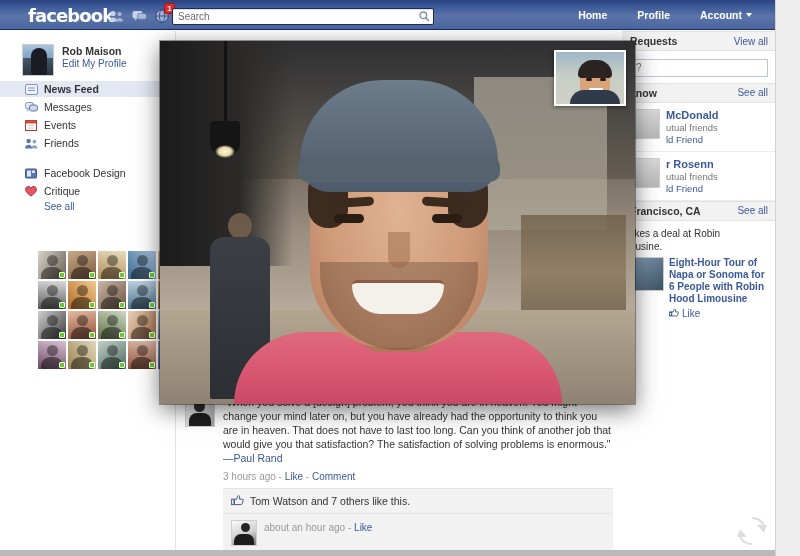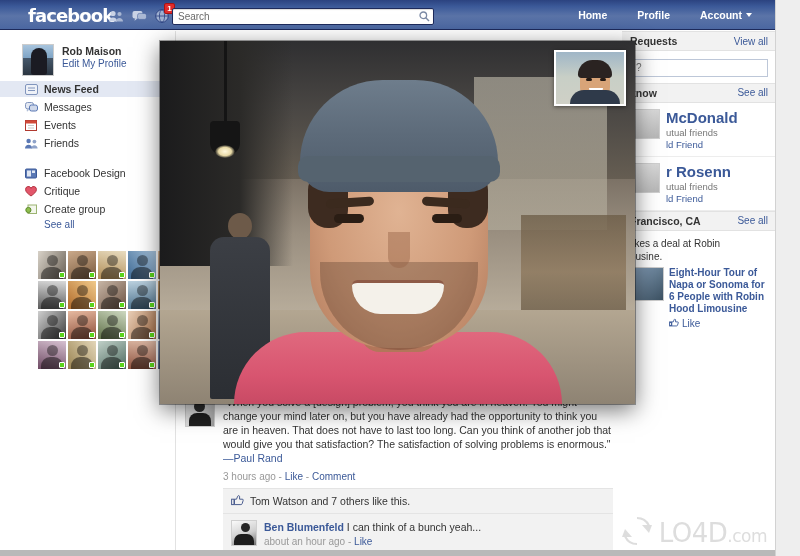--- a/index.html
+++ b/index.html
@@ -362,21 +362,21 @@
     padding: 6px 8px;
     border-bottom: 1px solid #ededed;
     display: flex; gap: 6px;
   }
   .pymk-pic {
     width: 30px; height: 30px;
     border: 1px solid #cfcfcf;
     background: linear-gradient(150deg,#e9e9e9,#b5b5b5);
     flex: none;
   }
-  .pymk-name { font-size: 15px; font-weight: bold; color: #3b5998; }
+  .pymk-name { font-size: 11px; font-weight: bold; color: #3b5998; }
   .pymk-sub { font-size: 9.5px; color: #777777; margin-top: 1px; }
   .pymk-act { font-size: 9.5px; color: #3b5998; margin-top: 1px; }
   .deal-body { padding: 6px 8px; font-size: 10px; color: #333; line-height: 13px; }
   .deal-card { margin-top: 4px; display: flex; gap: 5px; }
   .deal-thumb {
     width: 34px; height: 34px;
     background: linear-gradient(135deg,#8aa5c0,#3b5060);
     border: 1px solid #ccc;
     flex: none;
   }
@@ -655,29 +655,20 @@
           <span class="nav-label">Facebook Design</span>
         </a>
         <a class="nav-item" href="#">
           <span class="nav-ico">
             <svg width="12" height="11" viewBox="0 0 12 11">
                 <path d="M6 10C3 7.8 .6 6 .6 3.6A2.8 2.8 0 016 2.3 2.8 2.8 0 0111.4 3.6C11.4 6 9 7.8 6 10z" fill="#e2566a" stroke="#b2313f"></path>
               </svg>
           </span>
           <span class="nav-label">Critique</span>
         </a>
-        <a class="nav-item" href="#">
-          <span class="nav-ico">
-            <svg width="12" height="11" viewBox="0 0 12 11">
-                <rect x="3" y="1" width="8.5" height="8.5" fill="#f3f7ec" stroke="#9cb472"></rect>
-                <circle cx="3.4" cy="6" r="2.6" fill="#8fbf4e" stroke="#5e8a2c"></circle>
-              </svg>
-          </span>
-          <span class="nav-label">Create group</span>
-        </a>
         <a class="see-all-link" href="#">See all</a>
       </div>
 
       <div class="chat-box">
         <div class="thumb-grid" id="thumb-grid">
             <div class="thumb" style="background: linear-gradient(120deg, rgb(216, 210, 200) 0%, rgb(107, 98, 87) 100%);">
               <span style="position: absolute; left: 9px; top: 4px; width: 11px; height: 11px; border-radius: 50%; background: rgba(0, 0, 0, 0.38);"></span>
               <span style="position: absolute; left: 3px; top: 16px; width: 22px; height: 14px; border-radius: 9px 9px 0px 0px; background: rgba(0, 0, 0, 0.45);"></span>
               <span class="dot"></span>
             </div>
@@ -804,23 +795,20 @@
           <span>Tom Watson and 7 others like this.</span>
         </div>
 
         <div class="comment-row">
           <div class="cmt-avatar">
             <span class="ca-b"></span>
               <span class="ca-h"></span>
               <span class="ca-y"></span>
           </div>
           <div>
-            <div class="cmt-text">
-              <span class="cname">Ben Blumenfeld</span><span> I can think of a bunch yeah...</span>
-            </div>
             <div class="cmt-meta">
               <span>about an hour ago</span><span> - </span><a href="#">Like</a>
             </div>
           </div>
         </div>
 
         <div class="comment-compose">
           
         </div>
       </div>
@@ -929,19 +917,18 @@
 
     <div class="bottom-strip"></div>
 
     <div class="watermark">
       <span>
         <svg width="30" height="30" viewBox="0 0 30 30">
           <path d="M15 3a12 12 0 0110.4 6H20l7 8 3-8h-2.2A14 14 0 0015 1z" fill="#c9c9c9"></path>
           <path d="M15 27A12 12 0 014.6 21H10l-7-8-3 8h2.2A14 14 0 0015 29z" fill="#c9c9c9"></path>
         </svg>
       </span>
-      <span class="wm-text"><span>LO4D</span><span class="sm">.com</span></span>
     </div>
 
   </div>
 
   <div class="right-gutter"></div>
 </div>
 
 </body></html>

